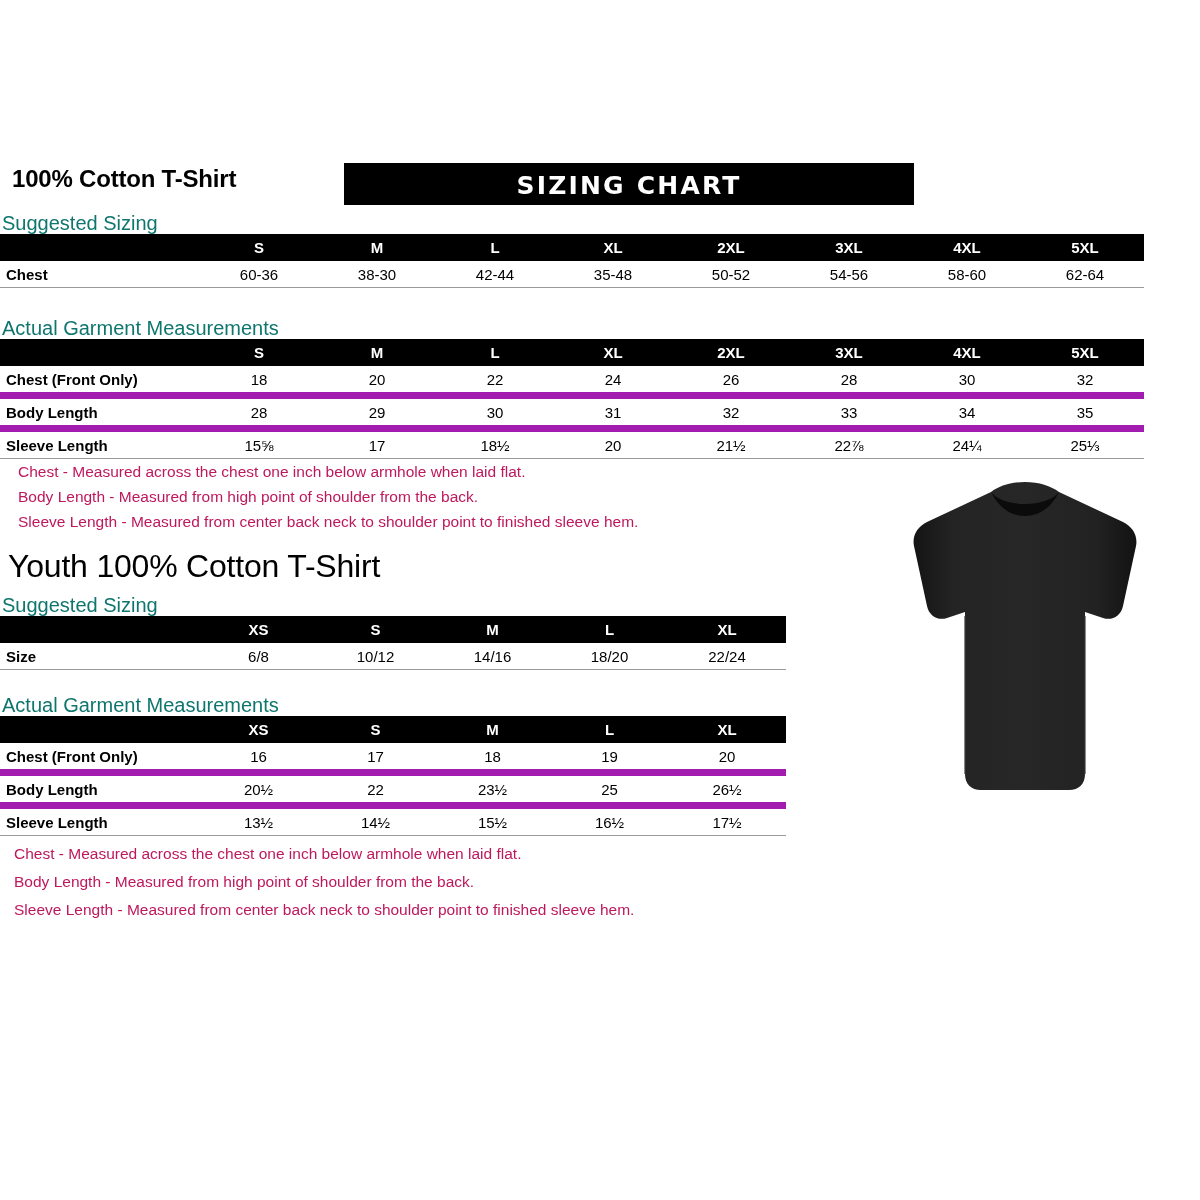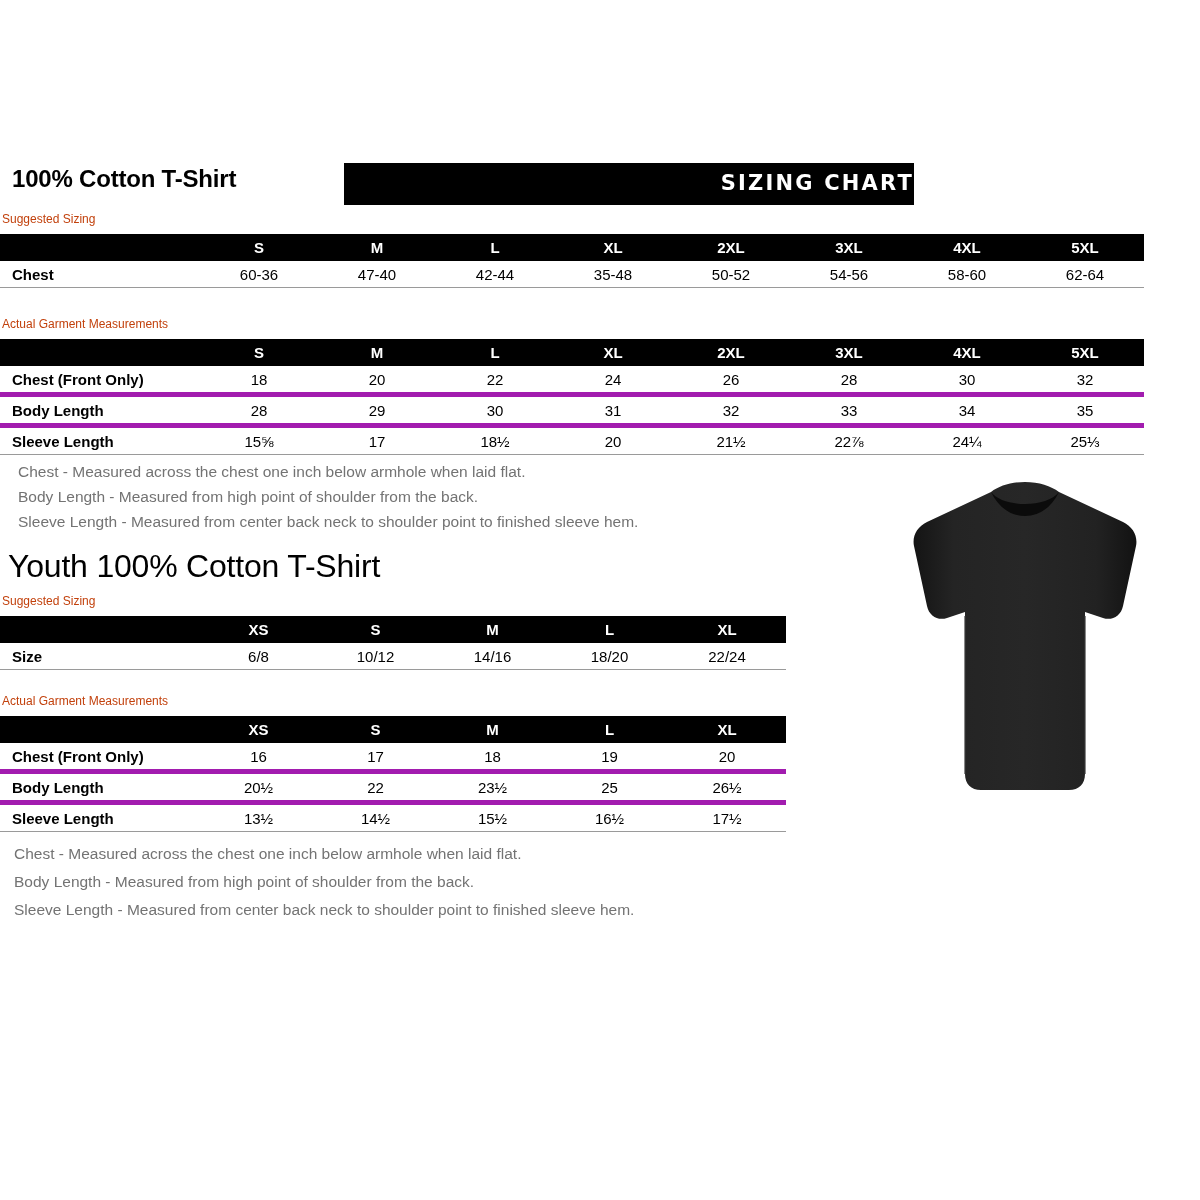--- a/index.html
+++ b/index.html
@@ -44,33 +44,33 @@
     left: 332px;
     top: 0;
     width: 570px;
     height: 42px;
     background: #000000;
   }
   .sizing-banner span {
     position: absolute;
     left: 0; right: 0;
     top: 8px;
-    text-align: right;
+    text-align: center;
     color: #ffffff;
-    font-size: 21px;
+    font-size: 25px;
     font-weight: 700;
     letter-spacing: 2.2px;
     font-family: "DejaVu Sans", sans-serif;
   }
 
   .sub-label {
     position: absolute;
-    font-size: 12px;
+    font-size: 20px;
     font-weight: 400;
-    color: #c2410c;
+    color: #0f766e;
     white-space: nowrap;
   }
 
   table.grid {
     position: absolute;
     border-collapse: collapse;
     table-layout: fixed;
     font-size: 15px;
   }
   table.grid td, table.grid th {
@@ -83,37 +83,37 @@
   }
   table.grid thead td {
     background: #000000;
     color: #ffffff;
     font-weight: 700;
     font-size: 15px;
     height: 27px;
   }
   table.grid tbody td.rowlabel {
     text-align: left;
-    padding-left: 12px;
+    padding-left: 6px;
     font-weight: 700;
     font-size: 15px;
   }
   table.grid tbody td {
-    border-bottom: 5px solid #a21caf;
+    border-bottom: 7px solid #a21caf;
   }
   table.grid tbody tr:last-child td {
     border-bottom: 1px solid #9a9a9a;
   }
   .no-underline tbody td { border-bottom: none; }
 
   
   .note {
     position: absolute;
     font-size: 15.5px;
-    color: #737373;
+    color: #be185d;
     white-space: nowrap;
   }
 
   
   .youth-title {
     position: absolute;
     left: 8px;
     top: 548px;
     font-size: 32px;
     font-weight: 400;
@@ -166,21 +166,21 @@
         <td>2XL</td>
         <td>3XL</td>
         <td>4XL</td>
         <td>5XL</td>
       </tr>
     </thead>
     <tbody>
       <tr>
         <td class="rowlabel">Chest</td>
         <td>60-36</td>
-        <td>47-40</td>
+        <td>38-30</td>
         <td>42-44</td>
         <td>35-48</td>
         <td>50-52</td>
         <td>54-56</td>
         <td>58-60</td>
         <td>62-64</td>
       </tr>
     </tbody>
   </table>
 

